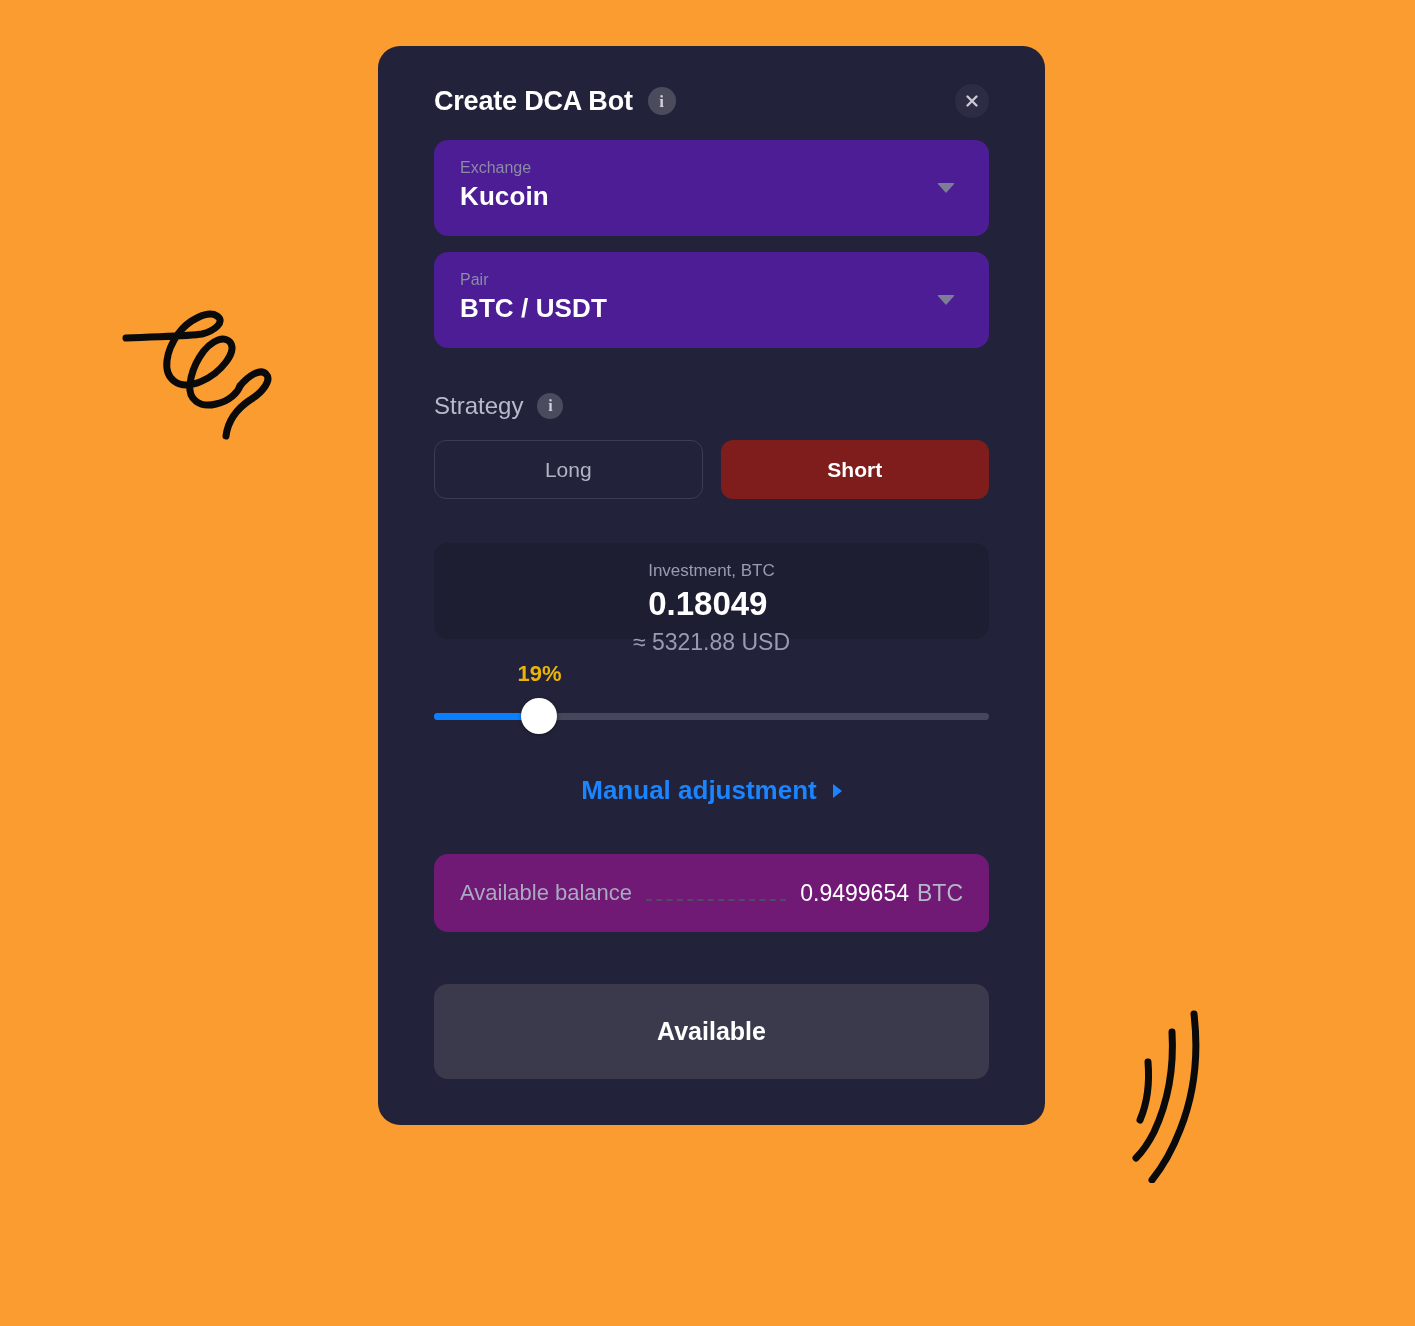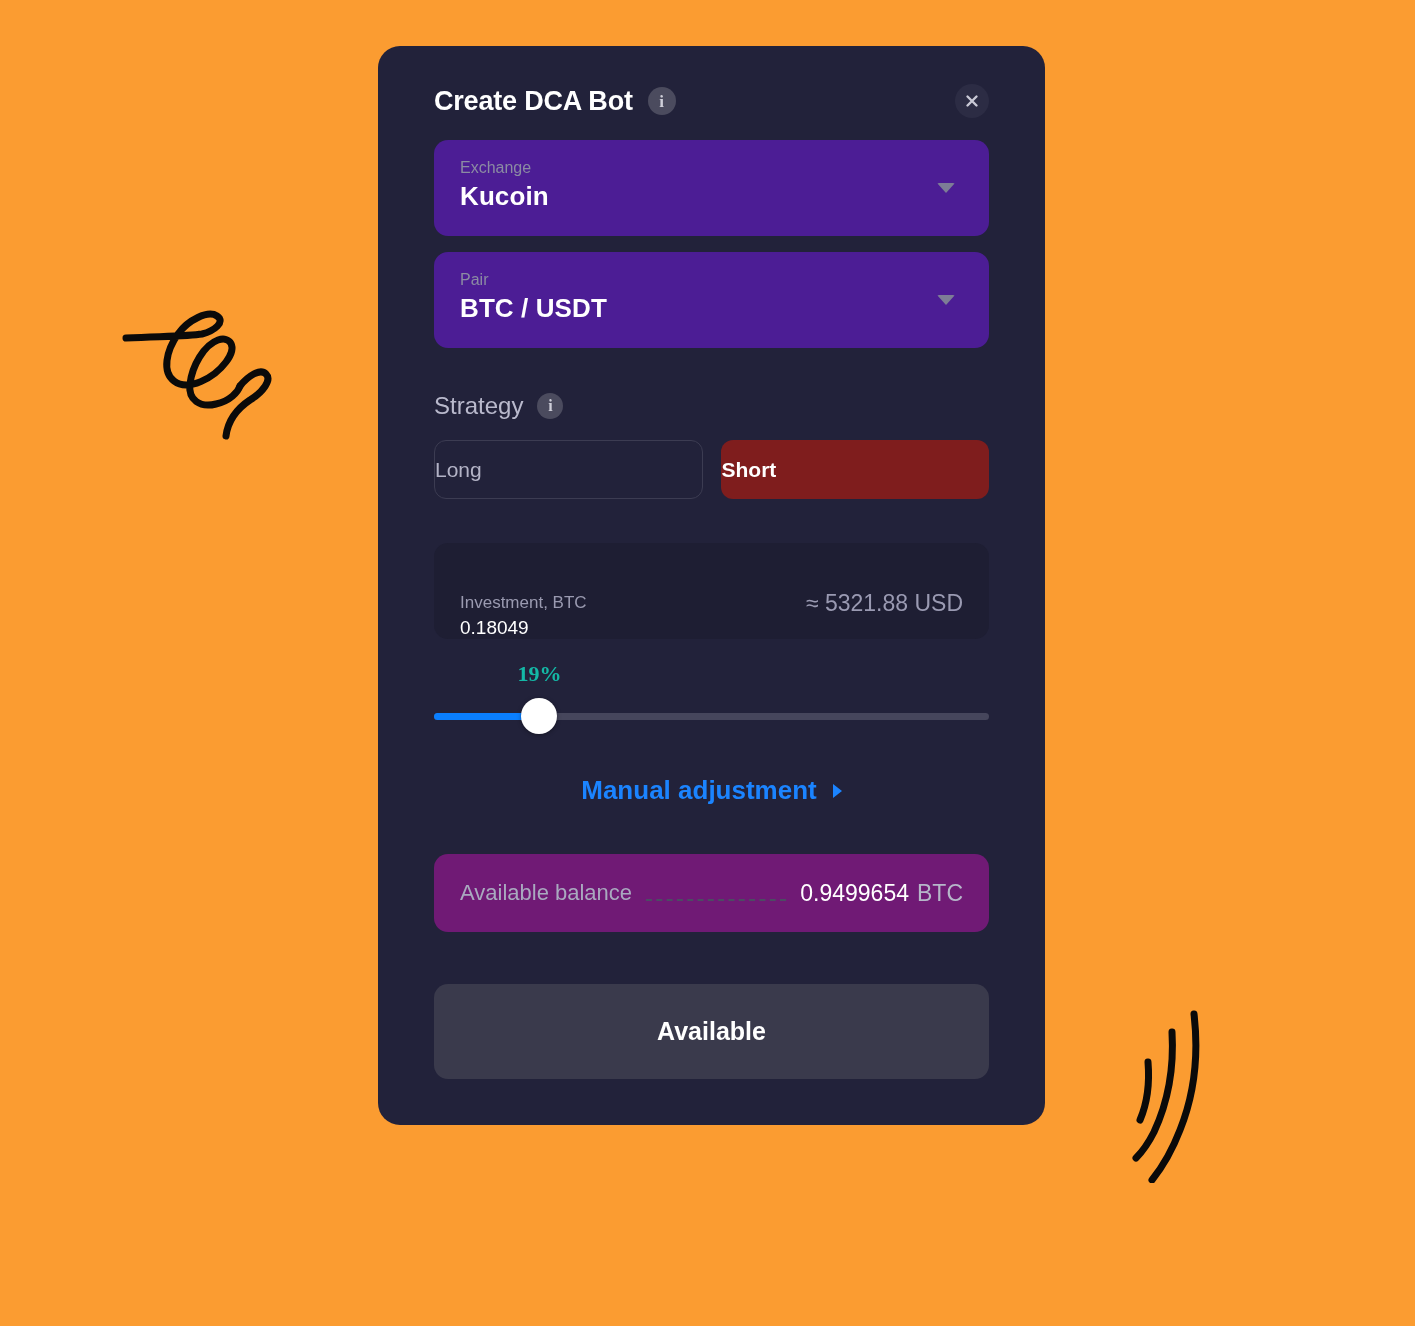--- a/index.html
+++ b/index.html
@@ -148,20 +148,21 @@
     gap: 18px;
   }
   .toggle-btn {
     flex: 1 1 0;
     height: 59px;
     border-radius: 12px;
     font-size: 21px;
     font-weight: bold;
     display: flex;
     align-items: center;
+    justify-content: center;
     cursor: pointer;
     box-sizing: border-box;
     border: 1px solid transparent;
     user-select: none;
   }
   .toggle-btn.inactive {
     background: #22223a;
     border: 1px solid #3c3c52;
     color: #b3b3c6;
     font-weight: normal;
@@ -173,28 +174,29 @@
 
   
   .investment {
     margin-top: 44px;
     background: #1e1e33;
     border-radius: 14px;
     height: 96px;
     box-sizing: border-box;
     padding: 18px 26px 0 26px;
     display: flex;
-    align-items: flex-end;
+    align-items: center;
     cursor: text;
+    flex-direction: column;
   }
   .investment-left { flex: 1 1 auto; }
   .investment .field-label { font-size: 17px; color: #9a9ab0; }
   .investment-value {
-    font-size: 19px;
-    font-weight: normal;
+    font-size: 33px;
+    font-weight: bold;
     color: #ffffff;
   }
   .investment-approx {
     font-size: 23px;
     color: #9a9ab2;
     white-space: nowrap;
     align-self: center;
     margin-top: 6px;
   }
 
@@ -202,23 +204,22 @@
   .slider-wrap {
     margin-top: 22px;
     position: relative;
     height: 78px;
   }
   .slider-value {
     position: absolute;
     top: 0;
     font-size: 22px;
     font-weight: bold;
-    color: #14b8a6;
+    color: #eab308;
     transform: translateX(-50%);
-    font-family: Liberation Serif, serif;
   }
   .slider-track {
     position: absolute;
     left: 0;
     right: 0;
     top: 52px;
     height: 7px;
     border-radius: 4px;
     background: #46465c;
   }

